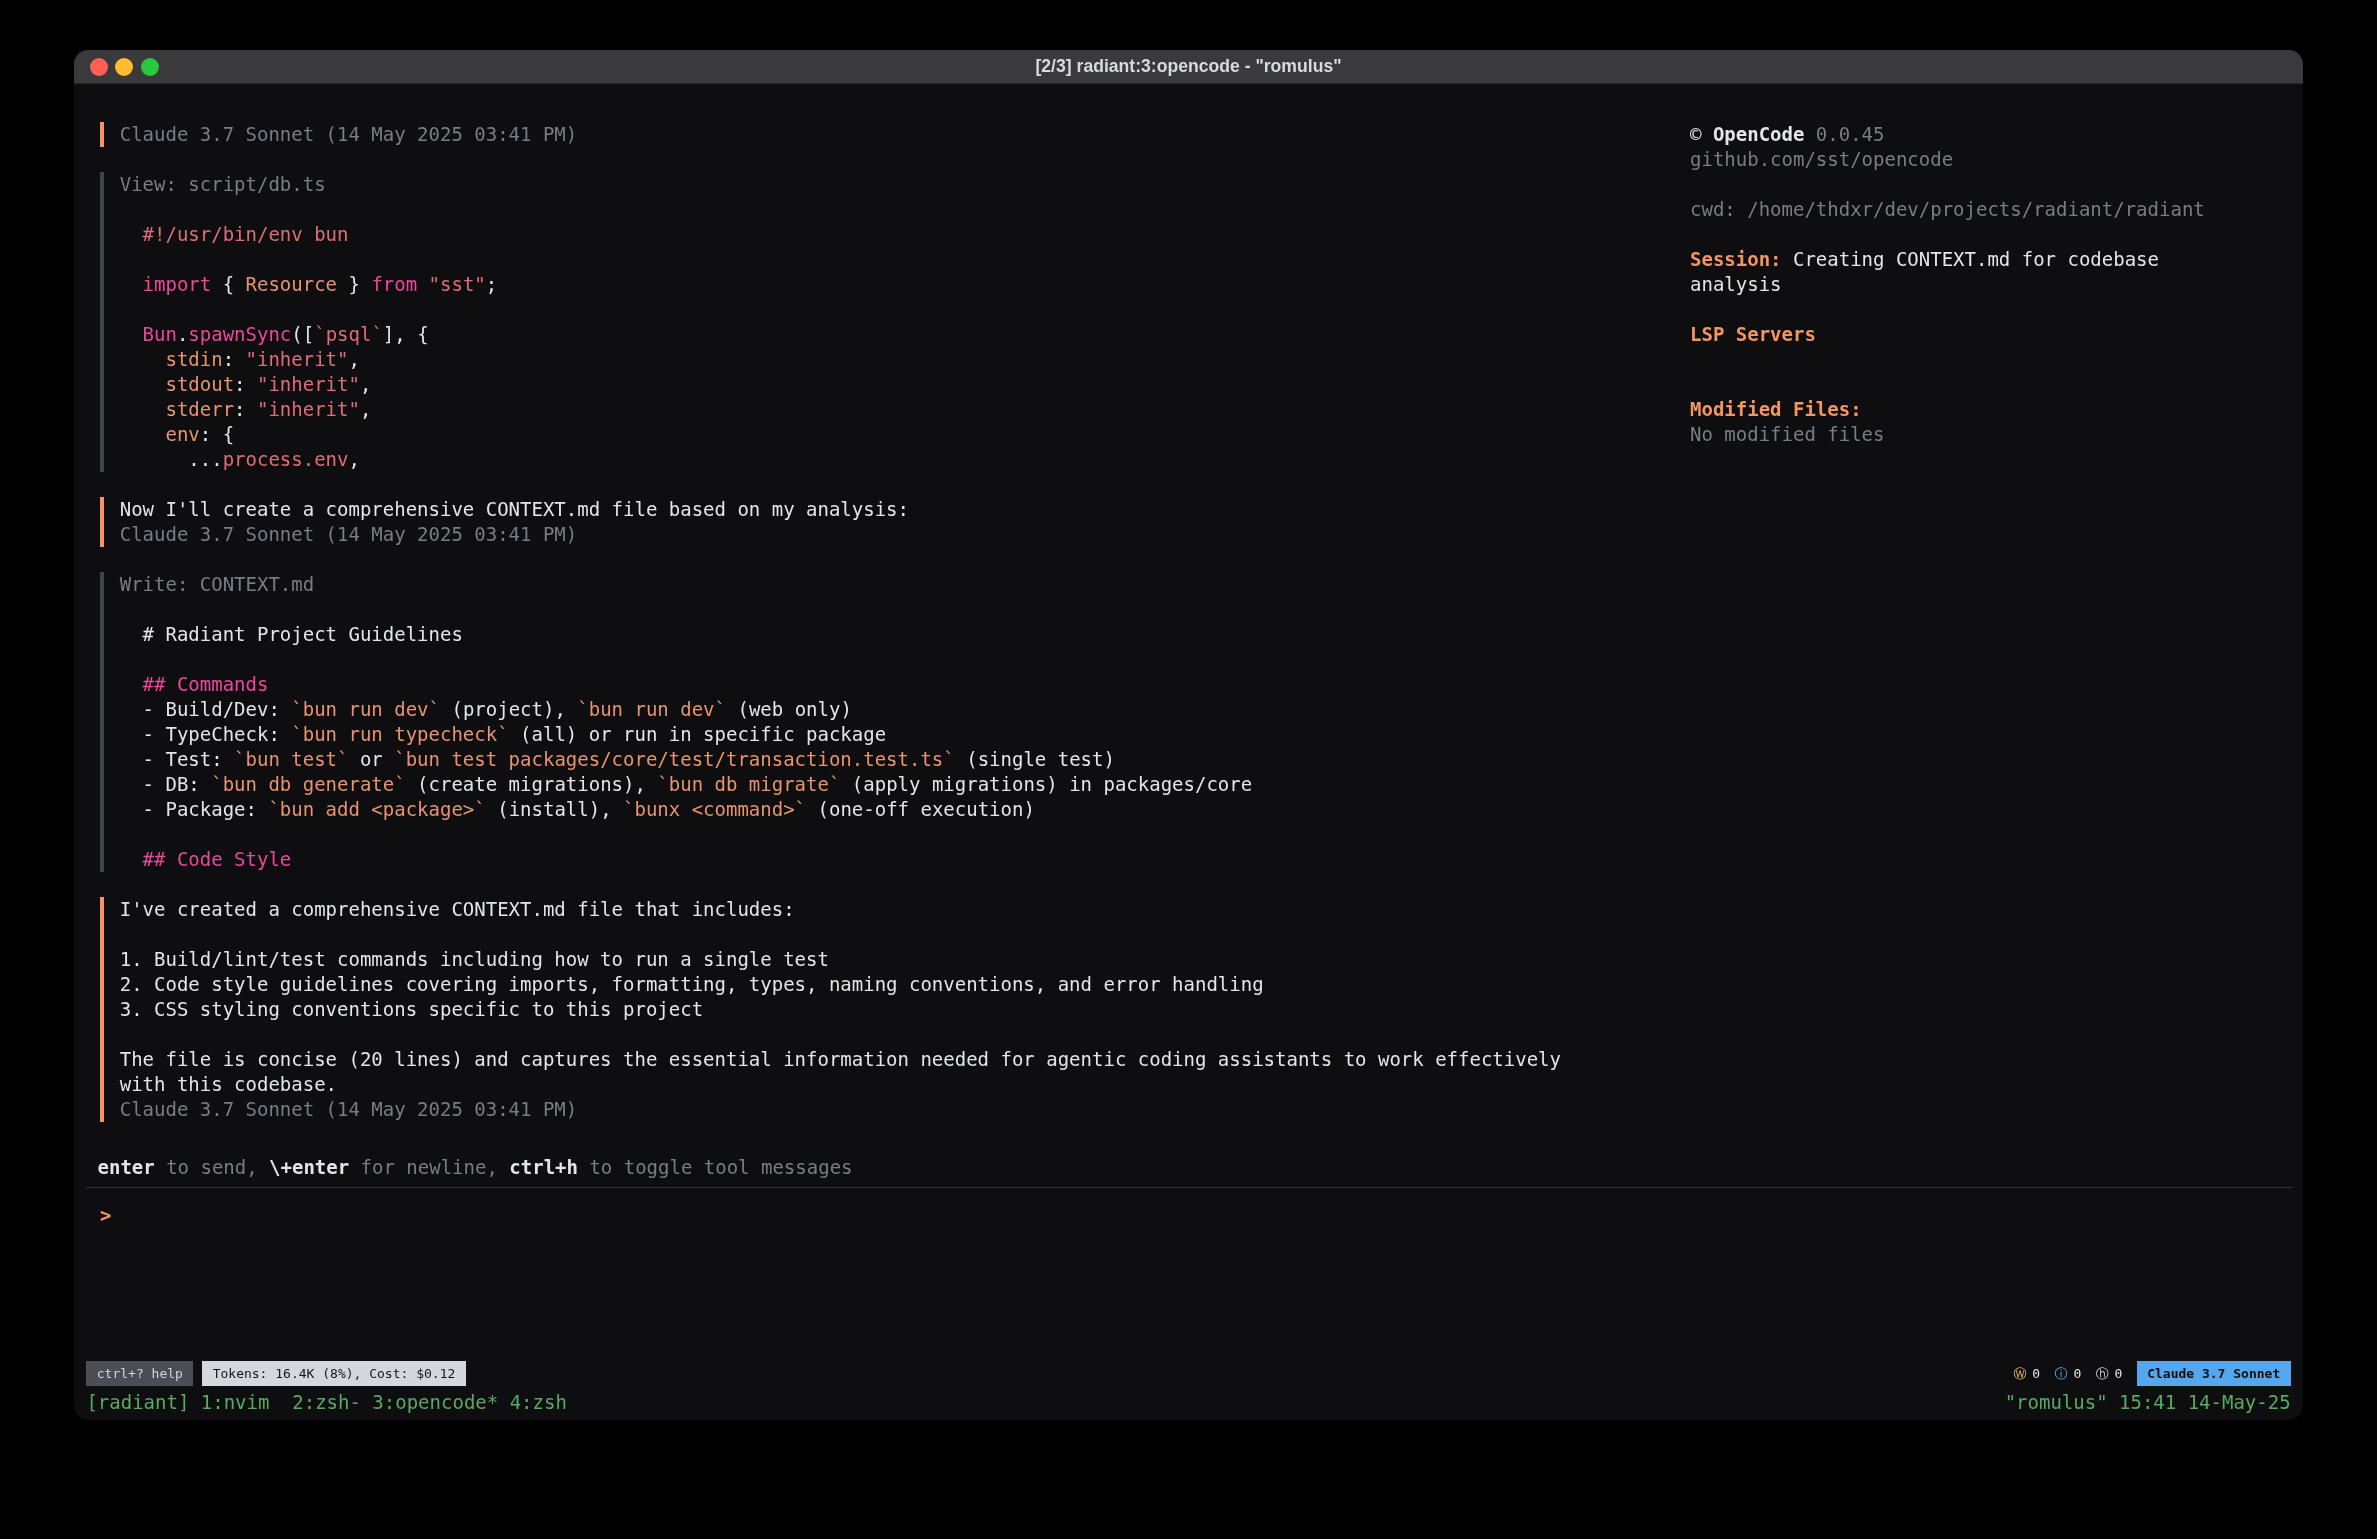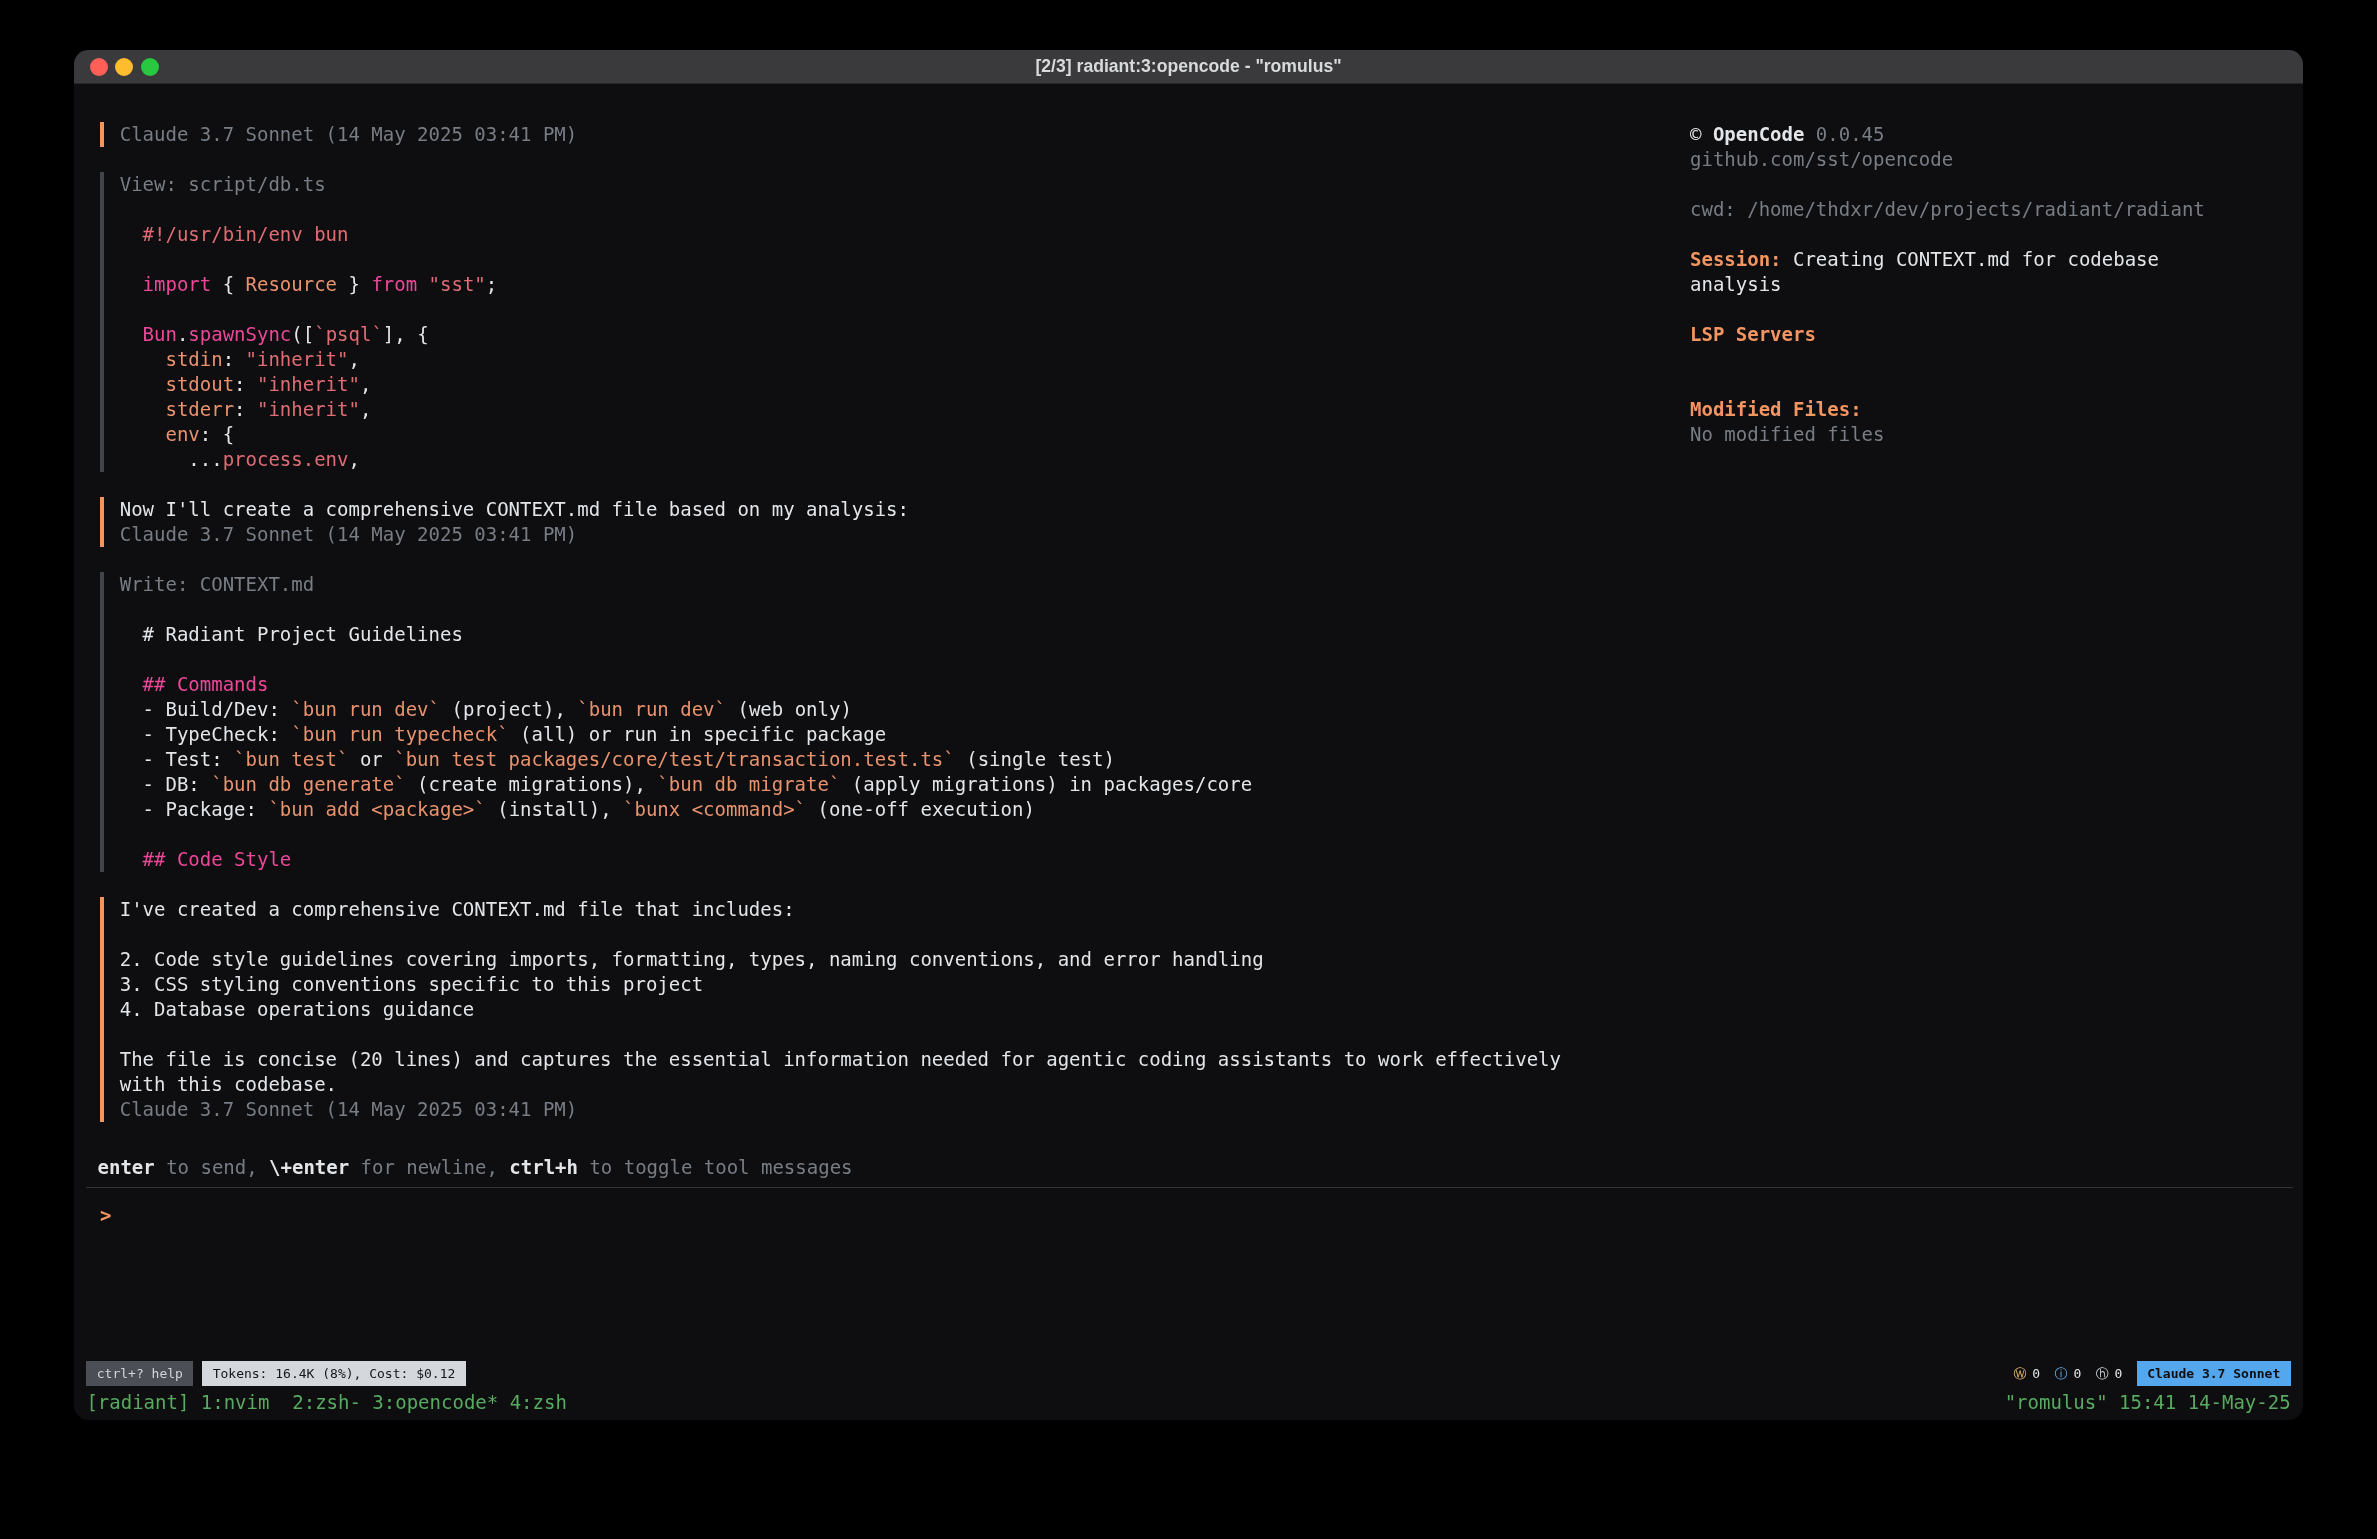--- a/index.html
+++ b/index.html
@@ -142,23 +142,23 @@
             <div class="line"><span class="c-white">  - TypeCheck: </span><span class="c-orange">`bun run typecheck`</span><span class="c-white"> (all) or run in specific package</span></div>
             <div class="line"><span class="c-white">  - Test: </span><span class="c-orange">`bun test`</span><span class="c-white"> or </span><span class="c-orange">`bun test packages/core/test/transaction.test.ts`</span><span class="c-white"> (single test)</span></div>
             <div class="line"><span class="c-white">  - DB: </span><span class="c-orange">`bun db generate`</span><span class="c-white"> (create migrations), </span><span class="c-orange">`bun db migrate`</span><span class="c-white"> (apply migrations) in packages/core</span></div>
             <div class="line"><span class="c-white">  - Package: </span><span class="c-orange">`bun add &lt;package&gt;`</span><span class="c-white"> (install), </span><span class="c-orange">`bunx &lt;command&gt;`</span><span class="c-white"> (one-off execution)</span></div>
             <div class="line"></div>
             <div class="line"><span class="c-blue">  ## Code Style</span></div>
           </div>
           <div class="block bar-orange">
             <div class="line"><span class="c-white">I've created a comprehensive CONTEXT.md file that includes:</span></div>
             <div class="line"></div>
+            <div class="line"><span class="c-white">1. Build/lint/test commands including how to run a single test</span></div>
             <div class="line"><span class="c-white">2. Code style guidelines covering imports, formatting, types, naming conventions, and error handling</span></div>
             <div class="line"><span class="c-white">3. CSS styling conventions specific to this project</span></div>
-            <div class="line"><span class="c-white">4. Database operations guidance</span></div>
             <div class="line"></div>
             <div class="line"><span class="c-white">The file is concise (20 lines) and captures the essential information needed for agentic coding assistants to work effectively</span></div>
             <div class="line"><span class="c-white">with this codebase.</span></div>
             <div class="line"><span class="c-gray">Claude 3.7 Sonnet (14 May 2025 03:41 PM)</span></div>
           </div>
         </div>
       <div class="sidebar">
           <div class="line"><span class="c-white">© </span><span class="c-white bold">OpenCode</span><span class="c-gray"> 0.0.45</span></div>
           <div class="line"><span class="c-gray">github.com/sst/opencode</span></div>
           <div class="line"></div>

